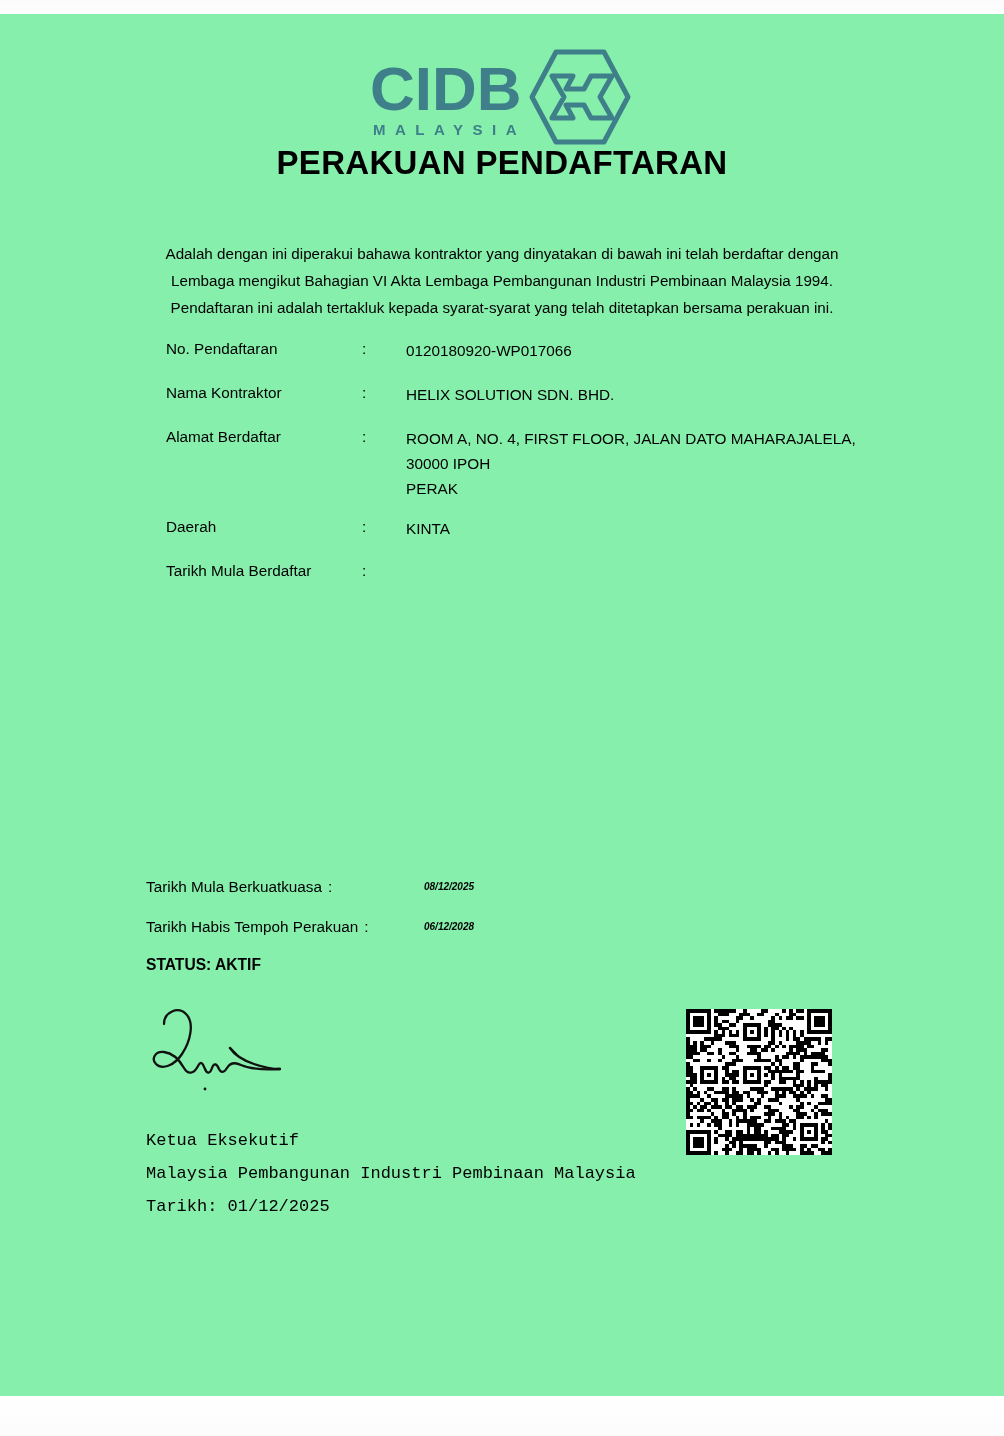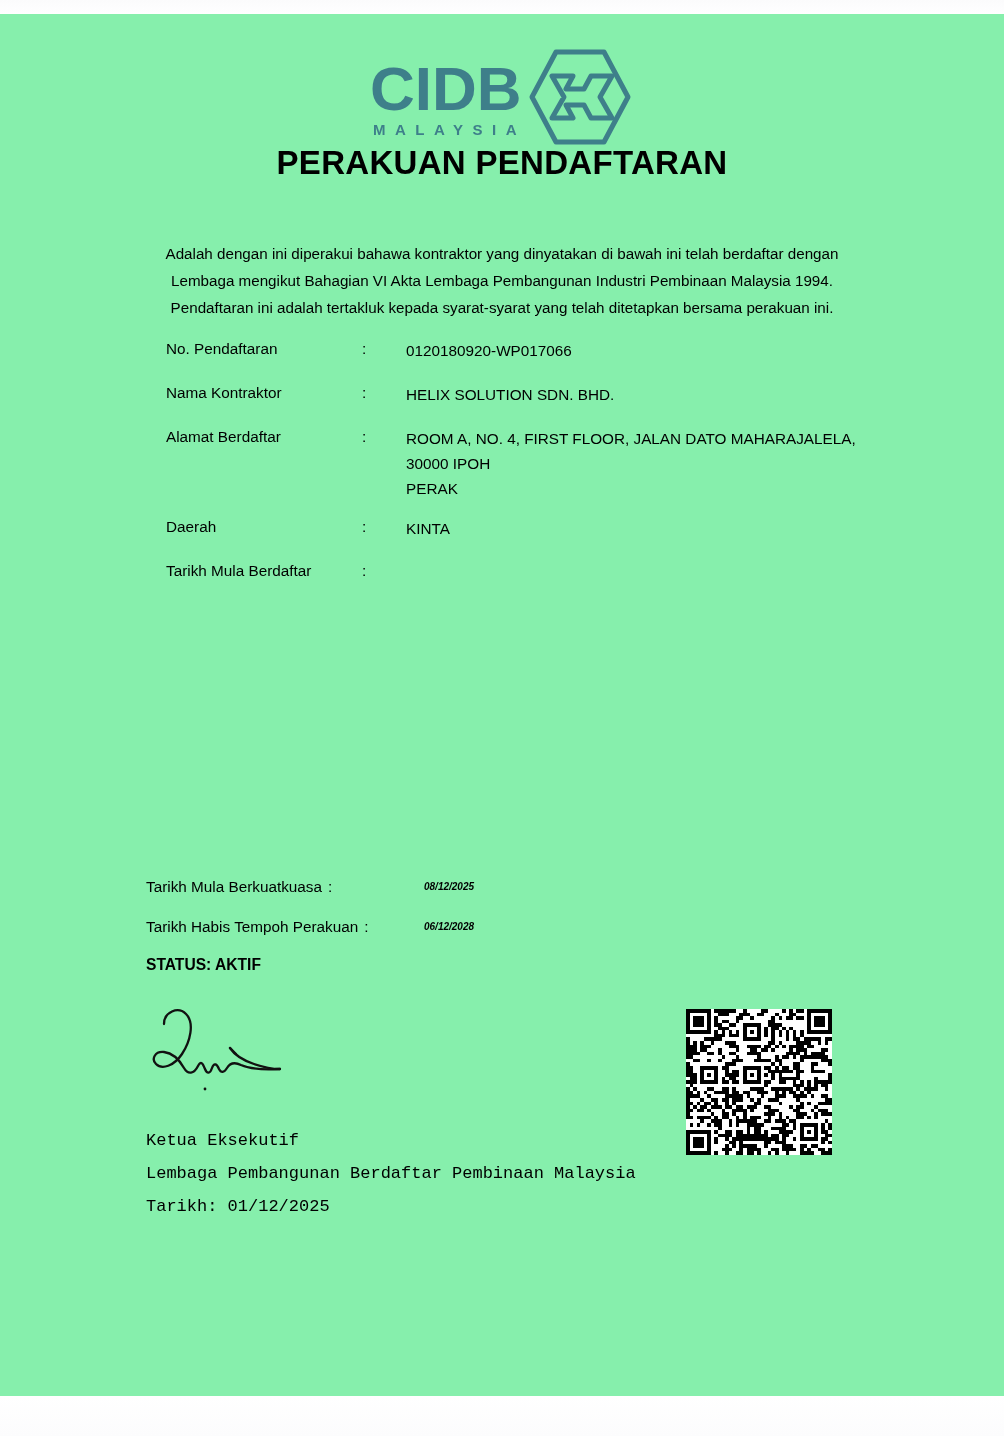--- a/index.html
+++ b/index.html
@@ -314,21 +314,21 @@
         <g stroke="#111111" stroke-width="2.3" fill="none" stroke-linecap="round" stroke-linejoin="round">
           <path d="M18 22 C18 10, 32 4, 40 12 C49 21, 44 40, 36 52 C28 64, 16 68, 10 62 C5 57, 9 49, 18 50 C27 51, 34 59, 38 66 C42 73, 48 72, 52 64 C55 58, 57 62, 59 67 C61 72, 64 72, 66 66 C68 60, 71 62, 73 67 C75 71, 78 71, 81 66 C84 61, 89 60, 95 63 C104 67, 118 68, 134 67"></path>
           <path d="M84 46 C88 52, 96 58, 108 62 C120 66, 130 67, 134 67"></path>
           <path d="M84 46 L90 52"></path>
           <circle cx="59" cy="87" r="1.4" fill="#111111" stroke="none"></circle>
         </g>
       </svg>
     </div>
     <div class="sig-lines">
       <div>Ketua Eksekutif</div>
-      <div>Lembaga Pembangunan Berdaftar Pembinaan Malaysia</div>
+      <div>Malaysia Pembangunan Industri Pembinaan Malaysia</div>
       <div>Tarikh: 01/12/2025</div>
     </div>
   </div>
 
   <div class="qr-wrap">
     <svg id="qr-svg" width="146" height="146" viewBox="0 0 41 41" shape-rendering="crispEdges">
         <path d="M0 0h1v1h-1zM1 0h1v1h-1zM2 0h1v1h-1zM3 0h1v1h-1zM4 0h1v1h-1zM5 0h1v1h-1zM6 0h1v1h-1zM8 0h1v1h-1zM9 0h1v1h-1zM10 0h1v1h-1zM11 0h1v1h-1zM12 0h1v1h-1zM13 0h1v1h-1zM16 0h1v1h-1zM21 0h1v1h-1zM22 0h1v1h-1zM27 0h1v1h-1zM29 0h1v1h-1zM31 0h1v1h-1zM32 0h1v1h-1zM34 0h1v1h-1zM35 0h1v1h-1zM36 0h1v1h-1zM37 0h1v1h-1zM38 0h1v1h-1zM39 0h1v1h-1zM40 0h1v1h-1zM0 1h1v1h-1zM6 1h1v1h-1zM9 1h1v1h-1zM10 1h1v1h-1zM11 1h1v1h-1zM15 1h1v1h-1zM16 1h1v1h-1zM17 1h1v1h-1zM20 1h1v1h-1zM21 1h1v1h-1zM25 1h1v1h-1zM29 1h1v1h-1zM30 1h1v1h-1zM34 1h1v1h-1zM40 1h1v1h-1zM0 2h1v1h-1zM2 2h1v1h-1zM3 2h1v1h-1zM4 2h1v1h-1zM6 2h1v1h-1zM8 2h1v1h-1zM14 2h1v1h-1zM15 2h1v1h-1zM18 2h1v1h-1zM24 2h1v1h-1zM26 2h1v1h-1zM28 2h1v1h-1zM29 2h1v1h-1zM31 2h1v1h-1zM32 2h1v1h-1zM34 2h1v1h-1zM36 2h1v1h-1zM37 2h1v1h-1zM38 2h1v1h-1zM40 2h1v1h-1zM0 3h1v1h-1zM2 3h1v1h-1zM3 3h1v1h-1zM4 3h1v1h-1zM6 3h1v1h-1zM8 3h1v1h-1zM10 3h1v1h-1zM11 3h1v1h-1zM14 3h1v1h-1zM23 3h1v1h-1zM24 3h1v1h-1zM34 3h1v1h-1zM36 3h1v1h-1zM37 3h1v1h-1zM38 3h1v1h-1zM40 3h1v1h-1zM0 4h1v1h-1zM2 4h1v1h-1zM3 4h1v1h-1zM4 4h1v1h-1zM6 4h1v1h-1zM8 4h1v1h-1zM9 4h1v1h-1zM12 4h1v1h-1zM13 4h1v1h-1zM16 4h1v1h-1zM17 4h1v1h-1zM18 4h1v1h-1zM19 4h1v1h-1zM20 4h1v1h-1zM23 4h1v1h-1zM24 4h1v1h-1zM25 4h1v1h-1zM26 4h1v1h-1zM34 4h1v1h-1zM36 4h1v1h-1zM37 4h1v1h-1zM38 4h1v1h-1zM40 4h1v1h-1zM0 5h1v1h-1zM6 5h1v1h-1zM9 5h1v1h-1zM10 5h1v1h-1zM11 5h1v1h-1zM16 5h1v1h-1zM20 5h1v1h-1zM22 5h1v1h-1zM24 5h1v1h-1zM25 5h1v1h-1zM27 5h1v1h-1zM29 5h1v1h-1zM34 5h1v1h-1zM40 5h1v1h-1zM0 6h1v1h-1zM1 6h1v1h-1zM2 6h1v1h-1zM3 6h1v1h-1zM4 6h1v1h-1zM5 6h1v1h-1zM6 6h1v1h-1zM8 6h1v1h-1zM10 6h1v1h-1zM12 6h1v1h-1zM14 6h1v1h-1zM16 6h1v1h-1zM18 6h1v1h-1zM20 6h1v1h-1zM22 6h1v1h-1zM24 6h1v1h-1zM26 6h1v1h-1zM28 6h1v1h-1zM30 6h1v1h-1zM32 6h1v1h-1zM34 6h1v1h-1zM35 6h1v1h-1zM36 6h1v1h-1zM37 6h1v1h-1zM38 6h1v1h-1zM39 6h1v1h-1zM40 6h1v1h-1zM8 7h1v1h-1zM9 7h1v1h-1zM10 7h1v1h-1zM12 7h1v1h-1zM13 7h1v1h-1zM14 7h1v1h-1zM16 7h1v1h-1zM20 7h1v1h-1zM22 7h1v1h-1zM24 7h1v1h-1zM26 7h1v1h-1zM28 7h1v1h-1zM30 7h1v1h-1zM32 7h1v1h-1zM0 8h1v1h-1zM5 8h1v1h-1zM6 8h1v1h-1zM7 8h1v1h-1zM8 8h1v1h-1zM9 8h1v1h-1zM16 8h1v1h-1zM17 8h1v1h-1zM18 8h1v1h-1zM19 8h1v1h-1zM20 8h1v1h-1zM24 8h1v1h-1zM28 8h1v1h-1zM30 8h1v1h-1zM31 8h1v1h-1zM33 8h1v1h-1zM34 8h1v1h-1zM35 8h1v1h-1zM36 8h1v1h-1zM37 8h1v1h-1zM39 8h1v1h-1zM40 8h1v1h-1zM0 9h1v1h-1zM2 9h1v1h-1zM4 9h1v1h-1zM7 9h1v1h-1zM11 9h1v1h-1zM12 9h1v1h-1zM13 9h1v1h-1zM23 9h1v1h-1zM24 9h1v1h-1zM26 9h1v1h-1zM31 9h1v1h-1zM32 9h1v1h-1zM33 9h1v1h-1zM34 9h1v1h-1zM37 9h1v1h-1zM39 9h1v1h-1zM0 10h1v1h-1zM1 10h1v1h-1zM2 10h1v1h-1zM4 10h1v1h-1zM5 10h1v1h-1zM6 10h1v1h-1zM12 10h1v1h-1zM13 10h1v1h-1zM14 10h1v1h-1zM17 10h1v1h-1zM18 10h1v1h-1zM19 10h1v1h-1zM20 10h1v1h-1zM22 10h1v1h-1zM23 10h1v1h-1zM25 10h1v1h-1zM27 10h1v1h-1zM29 10h1v1h-1zM30 10h1v1h-1zM31 10h1v1h-1zM32 10h1v1h-1zM34 10h1v1h-1zM35 10h1v1h-1zM0 11h1v1h-1zM1 11h1v1h-1zM2 11h1v1h-1zM4 11h1v1h-1zM5 11h1v1h-1zM9 11h1v1h-1zM14 11h1v1h-1zM18 11h1v1h-1zM19 11h1v1h-1zM21 11h1v1h-1zM22 11h1v1h-1zM24 11h1v1h-1zM29 11h1v1h-1zM31 11h1v1h-1zM32 11h1v1h-1zM33 11h1v1h-1zM38 11h1v1h-1zM39 11h1v1h-1zM0 12h1v1h-1zM1 12h1v1h-1zM2 12h1v1h-1zM3 12h1v1h-1zM6 12h1v1h-1zM7 12h1v1h-1zM9 12h1v1h-1zM12 12h1v1h-1zM13 12h1v1h-1zM17 12h1v1h-1zM18 12h1v1h-1zM19 12h1v1h-1zM20 12h1v1h-1zM28 12h1v1h-1zM29 12h1v1h-1zM30 12h1v1h-1zM31 12h1v1h-1zM33 12h1v1h-1zM35 12h1v1h-1zM36 12h1v1h-1zM37 12h1v1h-1zM38 12h1v1h-1zM0 13h1v1h-1zM1 13h1v1h-1zM10 13h1v1h-1zM14 13h1v1h-1zM20 13h1v1h-1zM25 13h1v1h-1zM27 13h1v1h-1zM28 13h1v1h-1zM30 13h1v1h-1zM32 13h1v1h-1zM33 13h1v1h-1zM34 13h1v1h-1zM35 13h1v1h-1zM36 13h1v1h-1zM37 13h1v1h-1zM38 13h1v1h-1zM39 13h1v1h-1zM2 14h1v1h-1zM3 14h1v1h-1zM6 14h1v1h-1zM9 14h1v1h-1zM13 14h1v1h-1zM14 14h1v1h-1zM15 14h1v1h-1zM19 14h1v1h-1zM20 14h1v1h-1zM21 14h1v1h-1zM22 14h1v1h-1zM23 14h1v1h-1zM25 14h1v1h-1zM26 14h1v1h-1zM32 14h1v1h-1zM38 14h1v1h-1zM39 14h1v1h-1zM40 14h1v1h-1zM0 15h1v1h-1zM11 15h1v1h-1zM12 15h1v1h-1zM13 15h1v1h-1zM24 15h1v1h-1zM26 15h1v1h-1zM30 15h1v1h-1zM31 15h1v1h-1zM35 15h1v1h-1zM36 15h1v1h-1zM40 15h1v1h-1zM0 16h1v1h-1zM1 16h1v1h-1zM4 16h1v1h-1zM5 16h1v1h-1zM6 16h1v1h-1zM7 16h1v1h-1zM8 16h1v1h-1zM10 16h1v1h-1zM11 16h1v1h-1zM16 16h1v1h-1zM17 16h1v1h-1zM18 16h1v1h-1zM19 16h1v1h-1zM20 16h1v1h-1zM22 16h1v1h-1zM23 16h1v1h-1zM25 16h1v1h-1zM27 16h1v1h-1zM28 16h1v1h-1zM30 16h1v1h-1zM31 16h1v1h-1zM35 16h1v1h-1zM0 17h1v1h-1zM1 17h1v1h-1zM4 17h1v1h-1zM8 17h1v1h-1zM11 17h1v1h-1zM13 17h1v1h-1zM14 17h1v1h-1zM16 17h1v1h-1zM20 17h1v1h-1zM23 17h1v1h-1zM24 17h1v1h-1zM25 17h1v1h-1zM26 17h1v1h-1zM27 17h1v1h-1zM28 17h1v1h-1zM29 17h1v1h-1zM31 17h1v1h-1zM32 17h1v1h-1zM35 17h1v1h-1zM36 17h1v1h-1zM37 17h1v1h-1zM38 17h1v1h-1zM0 18h1v1h-1zM1 18h1v1h-1zM2 18h1v1h-1zM4 18h1v1h-1zM6 18h1v1h-1zM8 18h1v1h-1zM11 18h1v1h-1zM12 18h1v1h-1zM13 18h1v1h-1zM14 18h1v1h-1zM16 18h1v1h-1zM18 18h1v1h-1zM20 18h1v1h-1zM22 18h1v1h-1zM24 18h1v1h-1zM26 18h1v1h-1zM31 18h1v1h-1zM40 18h1v1h-1zM1 19h1v1h-1zM2 19h1v1h-1zM4 19h1v1h-1zM8 19h1v1h-1zM10 19h1v1h-1zM12 19h1v1h-1zM13 19h1v1h-1zM16 19h1v1h-1zM20 19h1v1h-1zM24 19h1v1h-1zM26 19h1v1h-1zM27 19h1v1h-1zM28 19h1v1h-1zM29 19h1v1h-1zM30 19h1v1h-1zM31 19h1v1h-1zM36 19h1v1h-1zM40 19h1v1h-1zM0 20h1v1h-1zM1 20h1v1h-1zM2 20h1v1h-1zM4 20h1v1h-1zM5 20h1v1h-1zM6 20h1v1h-1zM7 20h1v1h-1zM8 20h1v1h-1zM10 20h1v1h-1zM11 20h1v1h-1zM13 20h1v1h-1zM14 20h1v1h-1zM16 20h1v1h-1zM17 20h1v1h-1zM18 20h1v1h-1zM19 20h1v1h-1zM20 20h1v1h-1zM22 20h1v1h-1zM23 20h1v1h-1zM26 20h1v1h-1zM27 20h1v1h-1zM30 20h1v1h-1zM32 20h1v1h-1zM34 20h1v1h-1zM36 20h1v1h-1zM37 20h1v1h-1zM38 20h1v1h-1zM39 20h1v1h-1zM40 20h1v1h-1zM1 21h1v1h-1zM22 21h1v1h-1zM30 21h1v1h-1zM31 21h1v1h-1zM32 21h1v1h-1zM34 21h1v1h-1zM36 21h1v1h-1zM38 21h1v1h-1zM39 21h1v1h-1zM0 22h1v1h-1zM2 22h1v1h-1zM6 22h1v1h-1zM7 22h1v1h-1zM10 22h1v1h-1zM11 22h1v1h-1zM13 22h1v1h-1zM18 22h1v1h-1zM19 22h1v1h-1zM20 22h1v1h-1zM21 22h1v1h-1zM24 22h1v1h-1zM25 22h1v1h-1zM26 22h1v1h-1zM27 22h1v1h-1zM28 22h1v1h-1zM29 22h1v1h-1zM31 22h1v1h-1zM33 22h1v1h-1zM34 22h1v1h-1zM35 22h1v1h-1zM36 22h1v1h-1zM39 22h1v1h-1zM0 23h1v1h-1zM1 23h1v1h-1zM3 23h1v1h-1zM5 23h1v1h-1zM8 23h1v1h-1zM9 23h1v1h-1zM10 23h1v1h-1zM11 23h1v1h-1zM13 23h1v1h-1zM14 23h1v1h-1zM16 23h1v1h-1zM17 23h1v1h-1zM20 23h1v1h-1zM21 23h1v1h-1zM22 23h1v1h-1zM25 23h1v1h-1zM27 23h1v1h-1zM29 23h1v1h-1zM30 23h1v1h-1zM32 23h1v1h-1zM34 23h1v1h-1zM0 24h1v1h-1zM1 24h1v1h-1zM2 24h1v1h-1zM3 24h1v1h-1zM6 24h1v1h-1zM11 24h1v1h-1zM12 24h1v1h-1zM13 24h1v1h-1zM14 24h1v1h-1zM15 24h1v1h-1zM17 24h1v1h-1zM21 24h1v1h-1zM25 24h1v1h-1zM26 24h1v1h-1zM27 24h1v1h-1zM30 24h1v1h-1zM31 24h1v1h-1zM32 24h1v1h-1zM33 24h1v1h-1zM35 24h1v1h-1zM38 24h1v1h-1zM39 24h1v1h-1zM0 25h1v1h-1zM4 25h1v1h-1zM7 25h1v1h-1zM8 25h1v1h-1zM10 25h1v1h-1zM11 25h1v1h-1zM13 25h1v1h-1zM14 25h1v1h-1zM15 25h1v1h-1zM18 25h1v1h-1zM20 25h1v1h-1zM23 25h1v1h-1zM24 25h1v1h-1zM25 25h1v1h-1zM31 25h1v1h-1zM39 25h1v1h-1zM40 25h1v1h-1zM0 26h1v1h-1zM1 26h1v1h-1zM3 26h1v1h-1zM5 26h1v1h-1zM6 26h1v1h-1zM8 26h1v1h-1zM11 26h1v1h-1zM13 26h1v1h-1zM19 26h1v1h-1zM20 26h1v1h-1zM26 26h1v1h-1zM32 26h1v1h-1zM34 26h1v1h-1zM37 26h1v1h-1zM38 26h1v1h-1zM39 26h1v1h-1zM40 26h1v1h-1zM0 27h1v1h-1zM2 27h1v1h-1zM4 27h1v1h-1zM5 27h1v1h-1zM7 27h1v1h-1zM8 27h1v1h-1zM9 27h1v1h-1zM11 27h1v1h-1zM12 27h1v1h-1zM14 27h1v1h-1zM15 27h1v1h-1zM17 27h1v1h-1zM18 27h1v1h-1zM19 27h1v1h-1zM22 27h1v1h-1zM23 27h1v1h-1zM29 27h1v1h-1zM31 27h1v1h-1zM32 27h1v1h-1zM36 27h1v1h-1zM0 28h1v1h-1zM1 28h1v1h-1zM3 28h1v1h-1zM4 28h1v1h-1zM6 28h1v1h-1zM10 28h1v1h-1zM13 28h1v1h-1zM14 28h1v1h-1zM15 28h1v1h-1zM16 28h1v1h-1zM18 28h1v1h-1zM23 28h1v1h-1zM24 28h1v1h-1zM25 28h1v1h-1zM30 28h1v1h-1zM31 28h1v1h-1zM35 28h1v1h-1zM37 28h1v1h-1zM38 28h1v1h-1zM39 28h1v1h-1zM0 29h1v1h-1zM7 29h1v1h-1zM10 29h1v1h-1zM11 29h1v1h-1zM13 29h1v1h-1zM16 29h1v1h-1zM22 29h1v1h-1zM23 29h1v1h-1zM24 29h1v1h-1zM26 29h1v1h-1zM31 29h1v1h-1zM32 29h1v1h-1zM33 29h1v1h-1zM36 29h1v1h-1zM38 29h1v1h-1zM39 29h1v1h-1zM40 29h1v1h-1zM0 30h1v1h-1zM1 30h1v1h-1zM3 30h1v1h-1zM4 30h1v1h-1zM5 30h1v1h-1zM6 30h1v1h-1zM8 30h1v1h-1zM10 30h1v1h-1zM11 30h1v1h-1zM14 30h1v1h-1zM16 30h1v1h-1zM18 30h1v1h-1zM19 30h1v1h-1zM20 30h1v1h-1zM23 30h1v1h-1zM26 30h1v1h-1zM28 30h1v1h-1zM31 30h1v1h-1zM32 30h1v1h-1zM34 30h1v1h-1zM36 30h1v1h-1zM4 31h1v1h-1zM7 31h1v1h-1zM8 31h1v1h-1zM9 31h1v1h-1zM12 31h1v1h-1zM14 31h1v1h-1zM15 31h1v1h-1zM16 31h1v1h-1zM17 31h1v1h-1zM18 31h1v1h-1zM19 31h1v1h-1zM22 31h1v1h-1zM23 31h1v1h-1zM25 31h1v1h-1zM26 31h1v1h-1zM27 31h1v1h-1zM29 31h1v1h-1zM30 31h1v1h-1zM39 31h1v1h-1zM1 32h1v1h-1zM3 32h1v1h-1zM6 32h1v1h-1zM8 32h1v1h-1zM9 32h1v1h-1zM12 32h1v1h-1zM14 32h1v1h-1zM17 32h1v1h-1zM18 32h1v1h-1zM19 32h1v1h-1zM20 32h1v1h-1zM21 32h1v1h-1zM27 32h1v1h-1zM28 32h1v1h-1zM30 32h1v1h-1zM32 32h1v1h-1zM33 32h1v1h-1zM34 32h1v1h-1zM35 32h1v1h-1zM36 32h1v1h-1zM38 32h1v1h-1zM40 32h1v1h-1zM9 33h1v1h-1zM17 33h1v1h-1zM19 33h1v1h-1zM20 33h1v1h-1zM24 33h1v1h-1zM25 33h1v1h-1zM26 33h1v1h-1zM27 33h1v1h-1zM30 33h1v1h-1zM32 33h1v1h-1zM36 33h1v1h-1zM38 33h1v1h-1zM40 33h1v1h-1zM0 34h1v1h-1zM1 34h1v1h-1zM2 34h1v1h-1zM3 34h1v1h-1zM4 34h1v1h-1zM5 34h1v1h-1zM6 34h1v1h-1zM8 34h1v1h-1zM11 34h1v1h-1zM12 34h1v1h-1zM14 34h1v1h-1zM15 34h1v1h-1zM17 34h1v1h-1zM19 34h1v1h-1zM20 34h1v1h-1zM22 34h1v1h-1zM26 34h1v1h-1zM27 34h1v1h-1zM28 34h1v1h-1zM29 34h1v1h-1zM32 34h1v1h-1zM34 34h1v1h-1zM36 34h1v1h-1zM38 34h1v1h-1zM39 34h1v1h-1zM0 35h1v1h-1zM6 35h1v1h-1zM9 35h1v1h-1zM10 35h1v1h-1zM11 35h1v1h-1zM12 35h1v1h-1zM14 35h1v1h-1zM15 35h1v1h-1zM16 35h1v1h-1zM17 35h1v1h-1zM18 35h1v1h-1zM19 35h1v1h-1zM20 35h1v1h-1zM21 35h1v1h-1zM22 35h1v1h-1zM24 35h1v1h-1zM25 35h1v1h-1zM27 35h1v1h-1zM28 35h1v1h-1zM32 35h1v1h-1zM36 35h1v1h-1zM39 35h1v1h-1zM40 35h1v1h-1zM0 36h1v1h-1zM2 36h1v1h-1zM3 36h1v1h-1zM4 36h1v1h-1zM6 36h1v1h-1zM8 36h1v1h-1zM11 36h1v1h-1zM13 36h1v1h-1zM14 36h1v1h-1zM15 36h1v1h-1zM16 36h1v1h-1zM17 36h1v1h-1zM18 36h1v1h-1zM19 36h1v1h-1zM20 36h1v1h-1zM21 36h1v1h-1zM22 36h1v1h-1zM23 36h1v1h-1zM24 36h1v1h-1zM25 36h1v1h-1zM27 36h1v1h-1zM30 36h1v1h-1zM32 36h1v1h-1zM33 36h1v1h-1zM34 36h1v1h-1zM35 36h1v1h-1zM36 36h1v1h-1zM38 36h1v1h-1zM39 36h1v1h-1zM0 37h1v1h-1zM2 37h1v1h-1zM3 37h1v1h-1zM4 37h1v1h-1zM6 37h1v1h-1zM8 37h1v1h-1zM12 37h1v1h-1zM13 37h1v1h-1zM15 37h1v1h-1zM22 37h1v1h-1zM23 37h1v1h-1zM25 37h1v1h-1zM26 37h1v1h-1zM27 37h1v1h-1zM38 37h1v1h-1zM40 37h1v1h-1zM0 38h1v1h-1zM2 38h1v1h-1zM3 38h1v1h-1zM4 38h1v1h-1zM6 38h1v1h-1zM11 38h1v1h-1zM13 38h1v1h-1zM15 38h1v1h-1zM16 38h1v1h-1zM17 38h1v1h-1zM18 38h1v1h-1zM19 38h1v1h-1zM22 38h1v1h-1zM27 38h1v1h-1zM28 38h1v1h-1zM29 38h1v1h-1zM32 38h1v1h-1zM33 38h1v1h-1zM35 38h1v1h-1zM36 38h1v1h-1zM0 39h1v1h-1zM6 39h1v1h-1zM10 39h1v1h-1zM11 39h1v1h-1zM12 39h1v1h-1zM15 39h1v1h-1zM17 39h1v1h-1zM18 39h1v1h-1zM19 39h1v1h-1zM20 39h1v1h-1zM24 39h1v1h-1zM25 39h1v1h-1zM27 39h1v1h-1zM28 39h1v1h-1zM29 39h1v1h-1zM30 39h1v1h-1zM32 39h1v1h-1zM34 39h1v1h-1zM37 39h1v1h-1zM38 39h1v1h-1zM40 39h1v1h-1zM0 40h1v1h-1zM1 40h1v1h-1zM2 40h1v1h-1zM3 40h1v1h-1zM4 40h1v1h-1zM5 40h1v1h-1zM6 40h1v1h-1zM8 40h1v1h-1zM11 40h1v1h-1zM14 40h1v1h-1zM15 40h1v1h-1zM17 40h1v1h-1zM18 40h1v1h-1zM20 40h1v1h-1zM23 40h1v1h-1zM25 40h1v1h-1zM28 40h1v1h-1zM32 40h1v1h-1zM33 40h1v1h-1zM34 40h1v1h-1zM35 40h1v1h-1zM38 40h1v1h-1zM39 40h1v1h-1zM40 40h1v1h-1z" fill="#000000"></path>
       </svg>
   </div>
 

